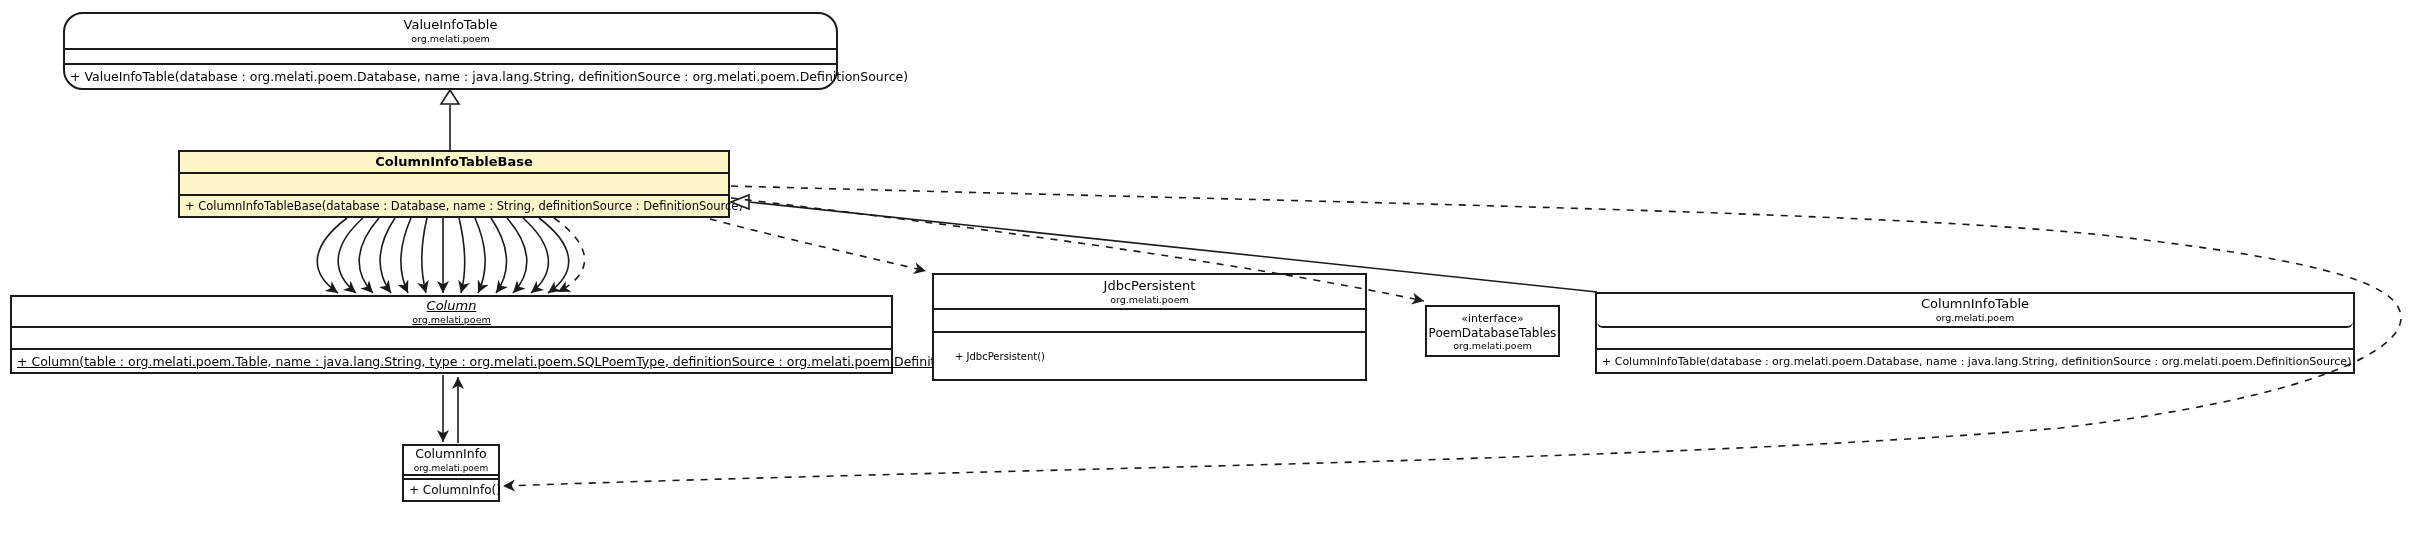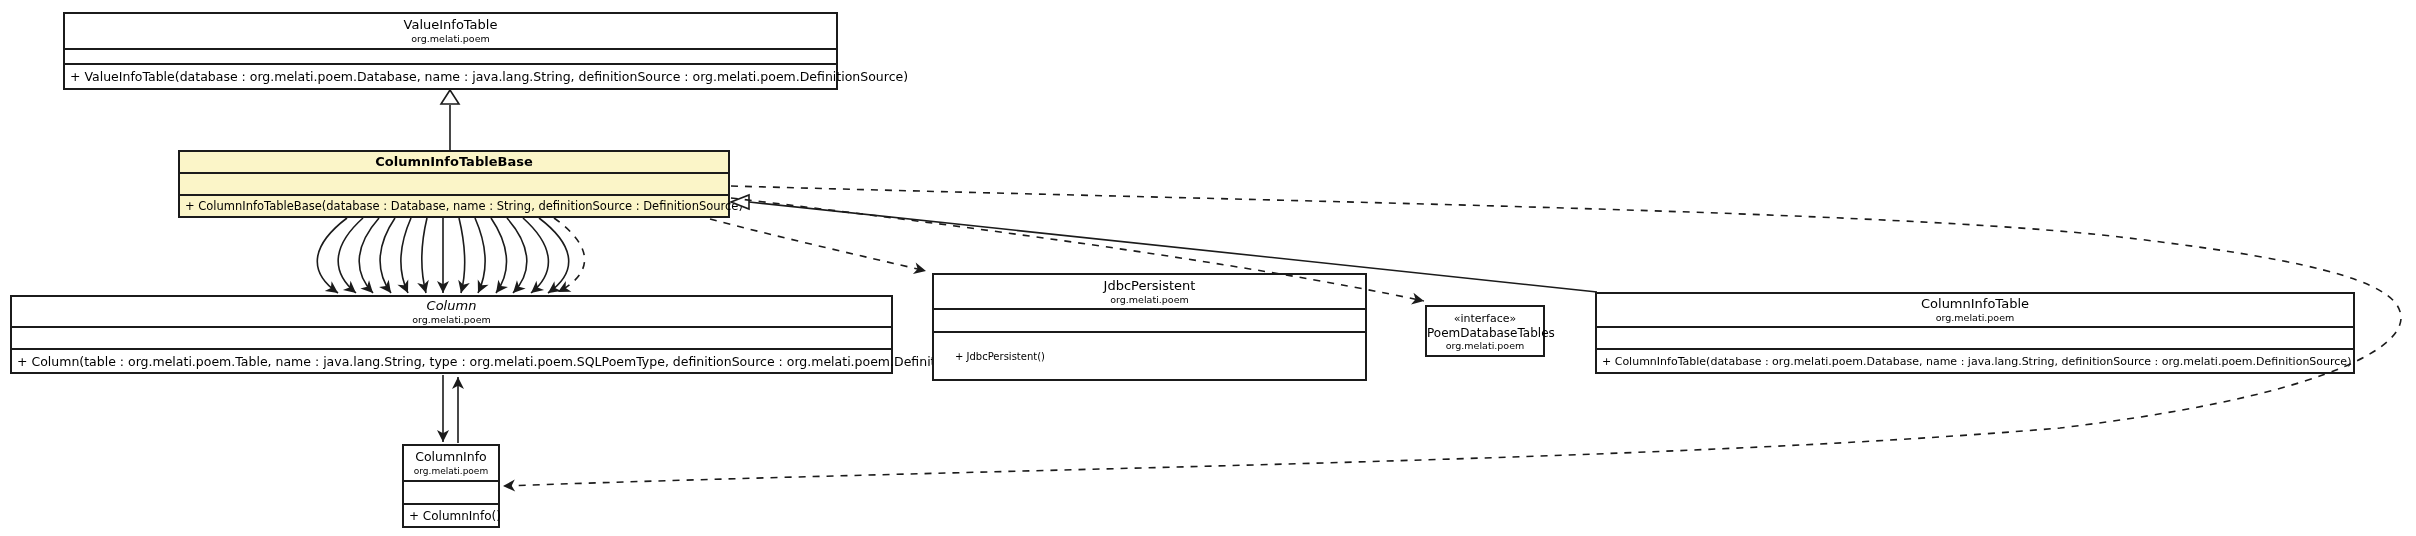--- a/index.html
+++ b/index.html
@@ -73,42 +73,42 @@
       <path d="M458,443 L458,377" marker-end="url(#arr)"></path>
     </g>
 
     <path d="M710,219 C778,237 858,255 926,271" fill="none" stroke="#1b1b1b" stroke-width="1.6" stroke-dasharray="7,7" marker-end="url(#arr)"></path>
 
     <path d="M731,198 C950,224 1240,262 1424,301" fill="none" stroke="#1b1b1b" stroke-width="1.6" stroke-dasharray="7,7" marker-end="url(#arr)"></path>
 
     <path d="M731,186 C1300,202 1900,211 2120,237 C2335,262 2401,286 2401,318 C2401,352 2310,398 2060,428 C1660,462 1010,468 503,486" fill="none" stroke="#1b1b1b" stroke-width="1.6" stroke-dasharray="7,7" marker-end="url(#arr)"></path>
   </svg>
 
-  <div class="uml-box" style="left:63px;top:12px;width:775px;height:78px;">
+  <div class="uml-box" style="left:63px;top:12px;width:775px;height:78px;border-radius:20px;">
     <div class="comp title" style="height:36px;">
       <div class="cls-name">ValueInfoTable</div>
       <div class="cls-pkg">org.melati.poem</div>
     </div>
     <div class="comp attrs" style="height:15px;"></div>
     <div class="comp methods" style="flex:1;font-size:12.5px;">
       <div>+ ValueInfoTable(database : org.melati.poem.Database, name : java.lang.String, definitionSource : org.melati.poem.DefinitionSource)</div>
     </div>
   </div>
 
   <div class="uml-box highlight" style="left:178px;top:150px;width:552px;height:68px;">
     <div class="comp title" style="height:23px;font-weight:bold;">
       <div class="cls-name">ColumnInfoTableBase</div>
     </div>
     <div class="comp attrs" style="height:22px;"></div>
     <div class="comp methods" style="flex:1;font-size:11.5px;">
       <div>+ ColumnInfoTableBase(database : Database, name : String, definitionSource : DefinitionSource)</div>
     </div>
   </div>
 
-  <div class="uml-box" style="left:10px;top:295px;width:883px;height:79px;">
+  <div class="uml-box" style="left:10px;top:295px;width:883px;height:79px;text-decoration:underline;">
     <div class="comp title" style="height:31px;">
       <div class="cls-name abstract">Column</div>
       <div class="cls-pkg">org.melati.poem</div>
     </div>
     <div class="comp attrs" style="height:22px;"></div>
     <div class="comp methods" style="flex:1;font-size:12.5px;">
       <div>+ Column(table : org.melati.poem.Table, name : java.lang.String, type : org.melati.poem.SQLPoemType, definitionSource : org.melati.poem.DefinitionSource)</div>
     </div>
   </div>
 
@@ -116,38 +116,38 @@
     <div class="comp title" style="height:35px;">
       <div class="cls-name">JdbcPersistent</div>
       <div class="cls-pkg">org.melati.poem</div>
     </div>
     <div class="comp attrs" style="height:23px;"></div>
     <div class="comp methods" style="flex:1;font-size:10px;line-height:17px;padding-left:21px;">
       <div>+ JdbcPersistent()</div>
     </div>
   </div>
 
-  <div class="uml-box" style="left:1425px;top:305px;width:120px;height:52px;justify-content:center;text-align:center;">
+  <div class="uml-box" style="left:1425px;top:305px;width:135px;height:52px;justify-content:center;text-align:center;">
     <div class="stereo">«interface»</div>
     <div class="cls-name" style="font-size:12px;line-height:14px;">PoemDatabaseTables</div>
     <div class="cls-pkg" style="line-height:11px;">org.melati.poem</div>
   </div>
 
   <div class="uml-box" style="left:1595px;top:292px;width:760px;height:82px;">
-    <div class="comp title" style="height:34px;">
+    <div class="comp title" style="height:34px;border-radius:6px;">
       <div class="cls-name">ColumnInfoTable</div>
       <div class="cls-pkg">org.melati.poem</div>
     </div>
     <div class="comp attrs" style="height:22px;"></div>
     <div class="comp methods" style="flex:1;font-size:11px;">
       <div>+ ColumnInfoTable(database : org.melati.poem.Database, name : java.lang.String, definitionSource : org.melati.poem.DefinitionSource)</div>
     </div>
   </div>
 
-  <div class="uml-box" style="left:402px;top:444px;width:98px;height:84px;">
+  <div class="uml-box" style="left:402px;top:444px;width:98px;height:58px;">
     <div class="comp title" style="height:36px;">
       <div class="cls-name" style="font-size:12.5px;">ColumnInfo</div>
       <div class="cls-pkg" style="font-size:9px;">org.melati.poem</div>
     </div>
     <div class="comp attrs" style="height:23px;"></div>
     <div class="comp methods" style="flex:1;font-size:12px;">
       <div>+ ColumnInfo()</div>
     </div>
   </div>
 

